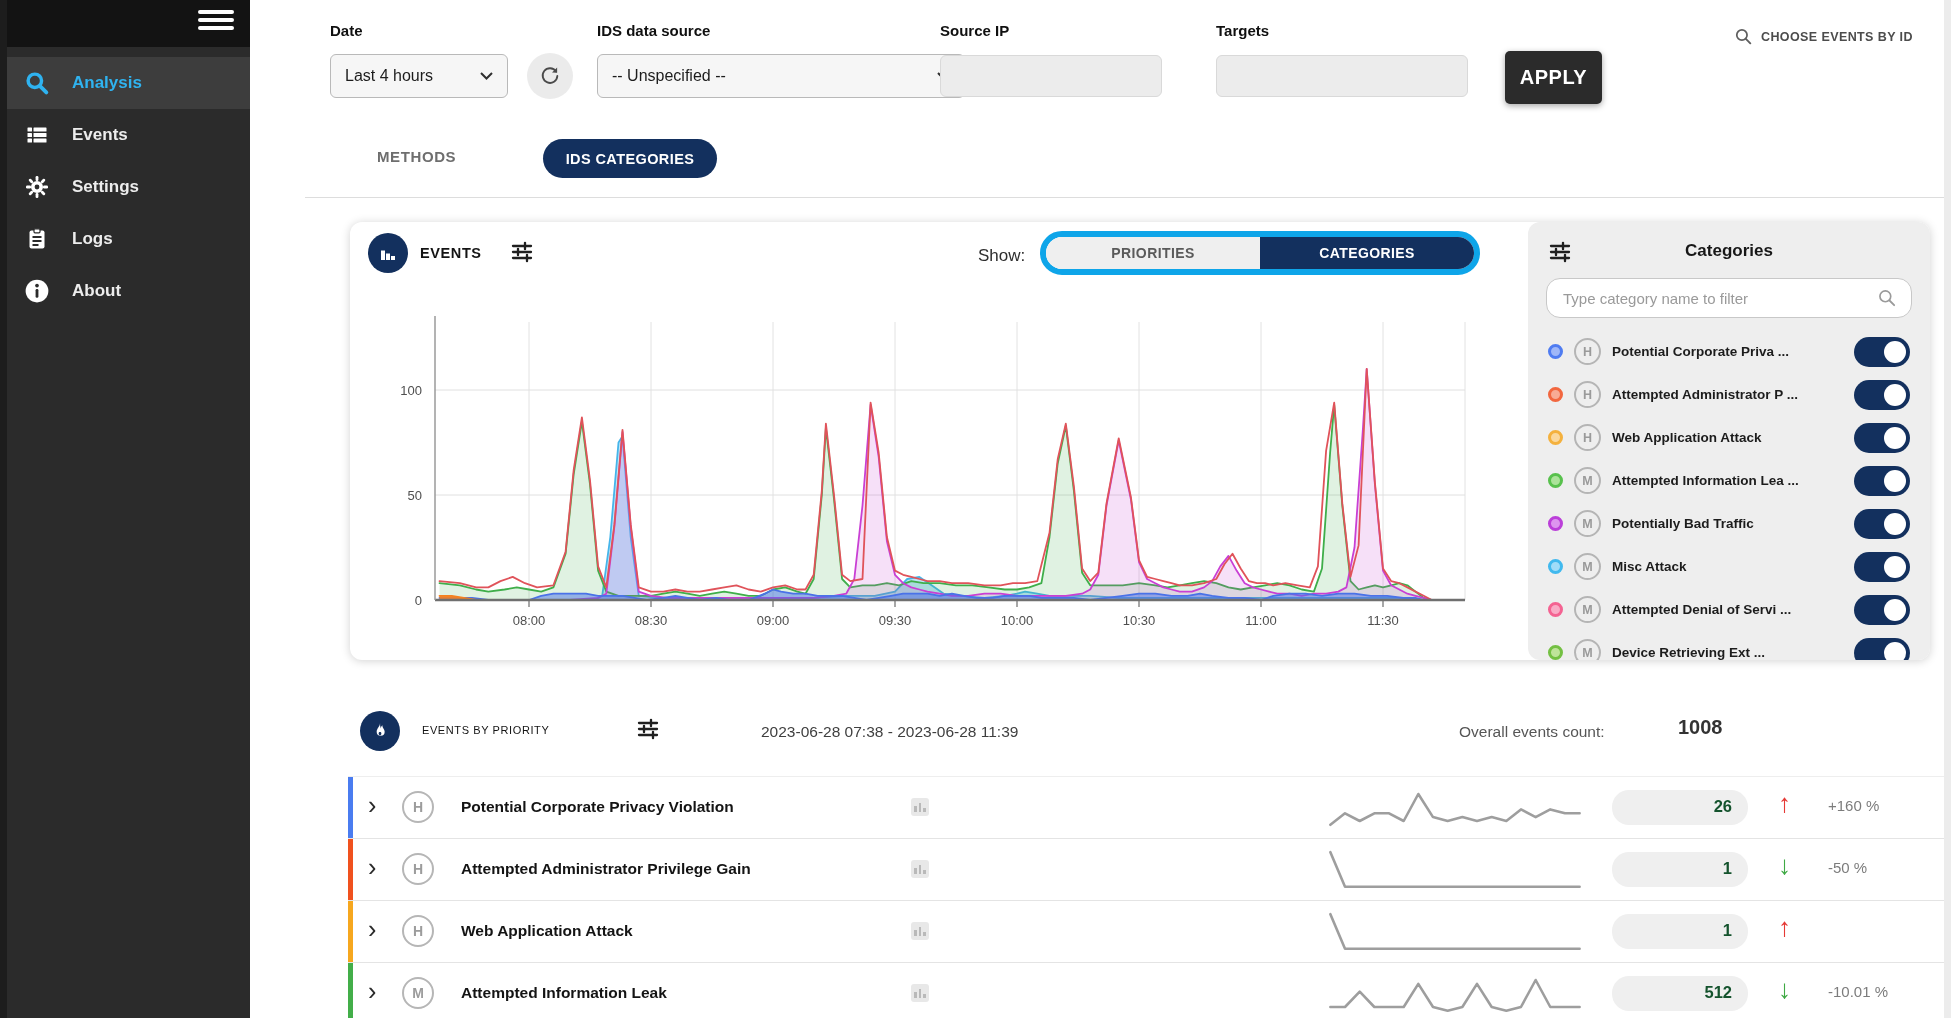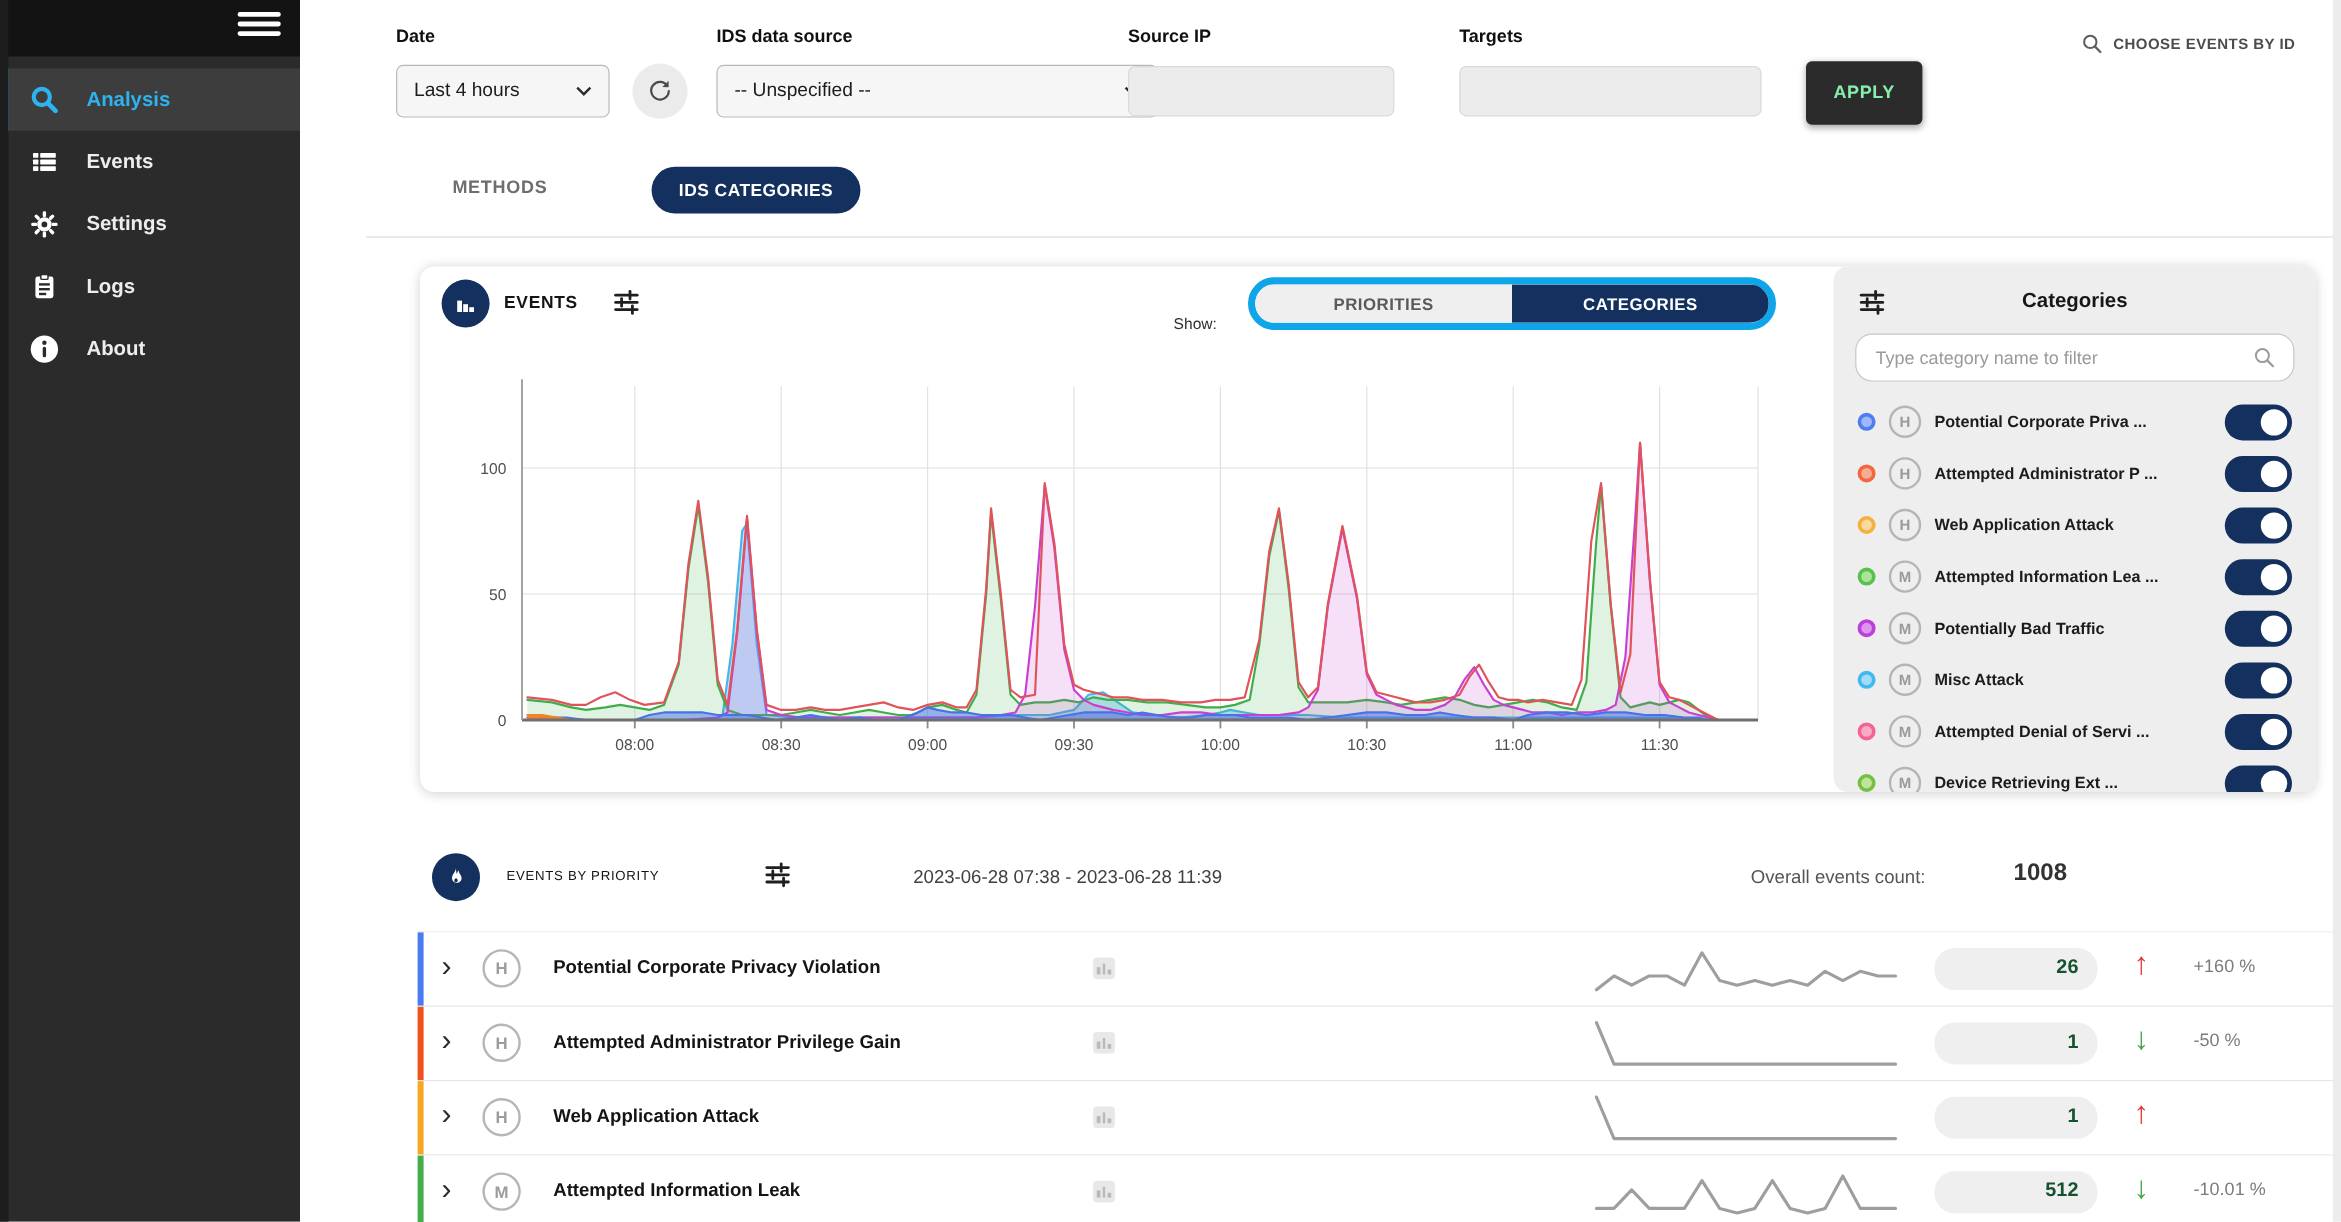--- a/index.html
+++ b/index.html
@@ -18,39 +18,39 @@
   
   #content{position:absolute;left:250px;top:0;width:1701px;height:1018px;background:#fff;}
   .flabel{position:absolute;font-size:15px;font-weight:bold;color:#101010;}
   .selectbox{position:absolute;height:44px;background:#f6f6f6;border:1px solid #b9b9b9;border-radius:6px;
     display:flex;align-items:center;padding:0 14px;font-size:16px;color:#1c1c1c;cursor:pointer;box-sizing:border-box;}
   .selectbox .chev{margin-left:auto;padding-left:14px;display:flex;}
   .tinput{position:absolute;height:42px;background:#ececec;border:1px solid #d9d9d9;border-radius:6px;
     box-sizing:border-box;padding:0 12px;font-size:15px;font-family:"Liberation Sans",sans-serif;outline:none;}
   #refresh-btn{position:absolute;left:277px;top:53px;width:46px;height:46px;border-radius:50%;
     background:#ebebeb;display:flex;align-items:center;justify-content:center;cursor:pointer;}
-  #apply-btn{position:absolute;left:1255px;top:51px;width:97px;height:53px;background:#2b2b2b;color:#86efac;
-    border:none;border-radius:5px;font-size:15px;font-weight:bold;letter-spacing:.5px;cursor:pointer;
+  #apply-btn{position:absolute;left:1255px;top:51px;width:97px;height:53px;background:#2b2b2b;color:#ffffff;
+    border:none;border-radius:5px;font-size:20px;font-weight:bold;letter-spacing:.5px;cursor:pointer;
     box-shadow:0 2px 6px rgba(0,0,0,.35);font-family:"Liberation Sans",sans-serif;}
   #choose-events{position:absolute;left:1484px;top:27px;display:flex;align-items:center;gap:8px;cursor:pointer;}
   #choose-events span{font-size:12.5px;font-weight:bold;color:#4c4c4c;letter-spacing:.4px;}
   #tab-methods{position:absolute;left:127px;top:148px;font-size:15px;font-weight:bold;color:#6e6e6e;
     letter-spacing:.6px;cursor:pointer;}
   #tab-ids-categories{position:absolute;left:293px;top:139px;width:174px;height:39px;background:#13305e;
     color:#fff;border-radius:20px;font-size:14.5px;font-weight:bold;letter-spacing:.4px;
     display:flex;align-items:center;justify-content:center;cursor:pointer;}
   #tabs-divider{position:absolute;left:55px;right:0;top:197px;height:1px;background:#ddd;}
   
   #events-card{position:absolute;left:100px;top:222px;width:1580px;height:438px;background:#fff;
     border-radius:12px;box-shadow:0 1px 10px rgba(0,0,0,.18);}
   .circle-ic{position:absolute;width:40px;height:40px;border-radius:50%;background:#13305e;
     display:flex;align-items:center;justify-content:center;}
   #events-title{position:absolute;left:70px;top:23px;font-size:14.5px;font-weight:bold;color:#141414;letter-spacing:.6px;}
   #events-tune{position:absolute;left:160px;top:18px;cursor:pointer;}
-  #show-label{position:absolute;left:628px;top:40px;font-size:13px;color:#2e2e2e;}
+  #show-label{position:absolute;left:628px;top:24px;font-size:17px;color:#2e2e2e;}
   #show-group{position:absolute;left:690px;top:9px;width:440px;height:44px;border:6px solid #0ea5e9;
     border-radius:23px;overflow:hidden;display:flex;box-sizing:border-box;}
   #show-group .seg{width:220px;display:flex;align-items:center;justify-content:center;font-size:14px;
     font-weight:bold;letter-spacing:.4px;cursor:pointer;}
   #seg-priorities{background:#efefef;color:#5a5a5a;}
   #seg-categories{background:#13305e;color:#fff;}
   #main-chart{position:absolute;left:10px;top:72px;}
   .ax{font-family:"Liberation Sans",sans-serif;font-size:13px;fill:#4f4f4f;}
   
   #cat-panel{position:absolute;left:1178px;top:0;width:402px;height:438px;background:#eeeeee;

